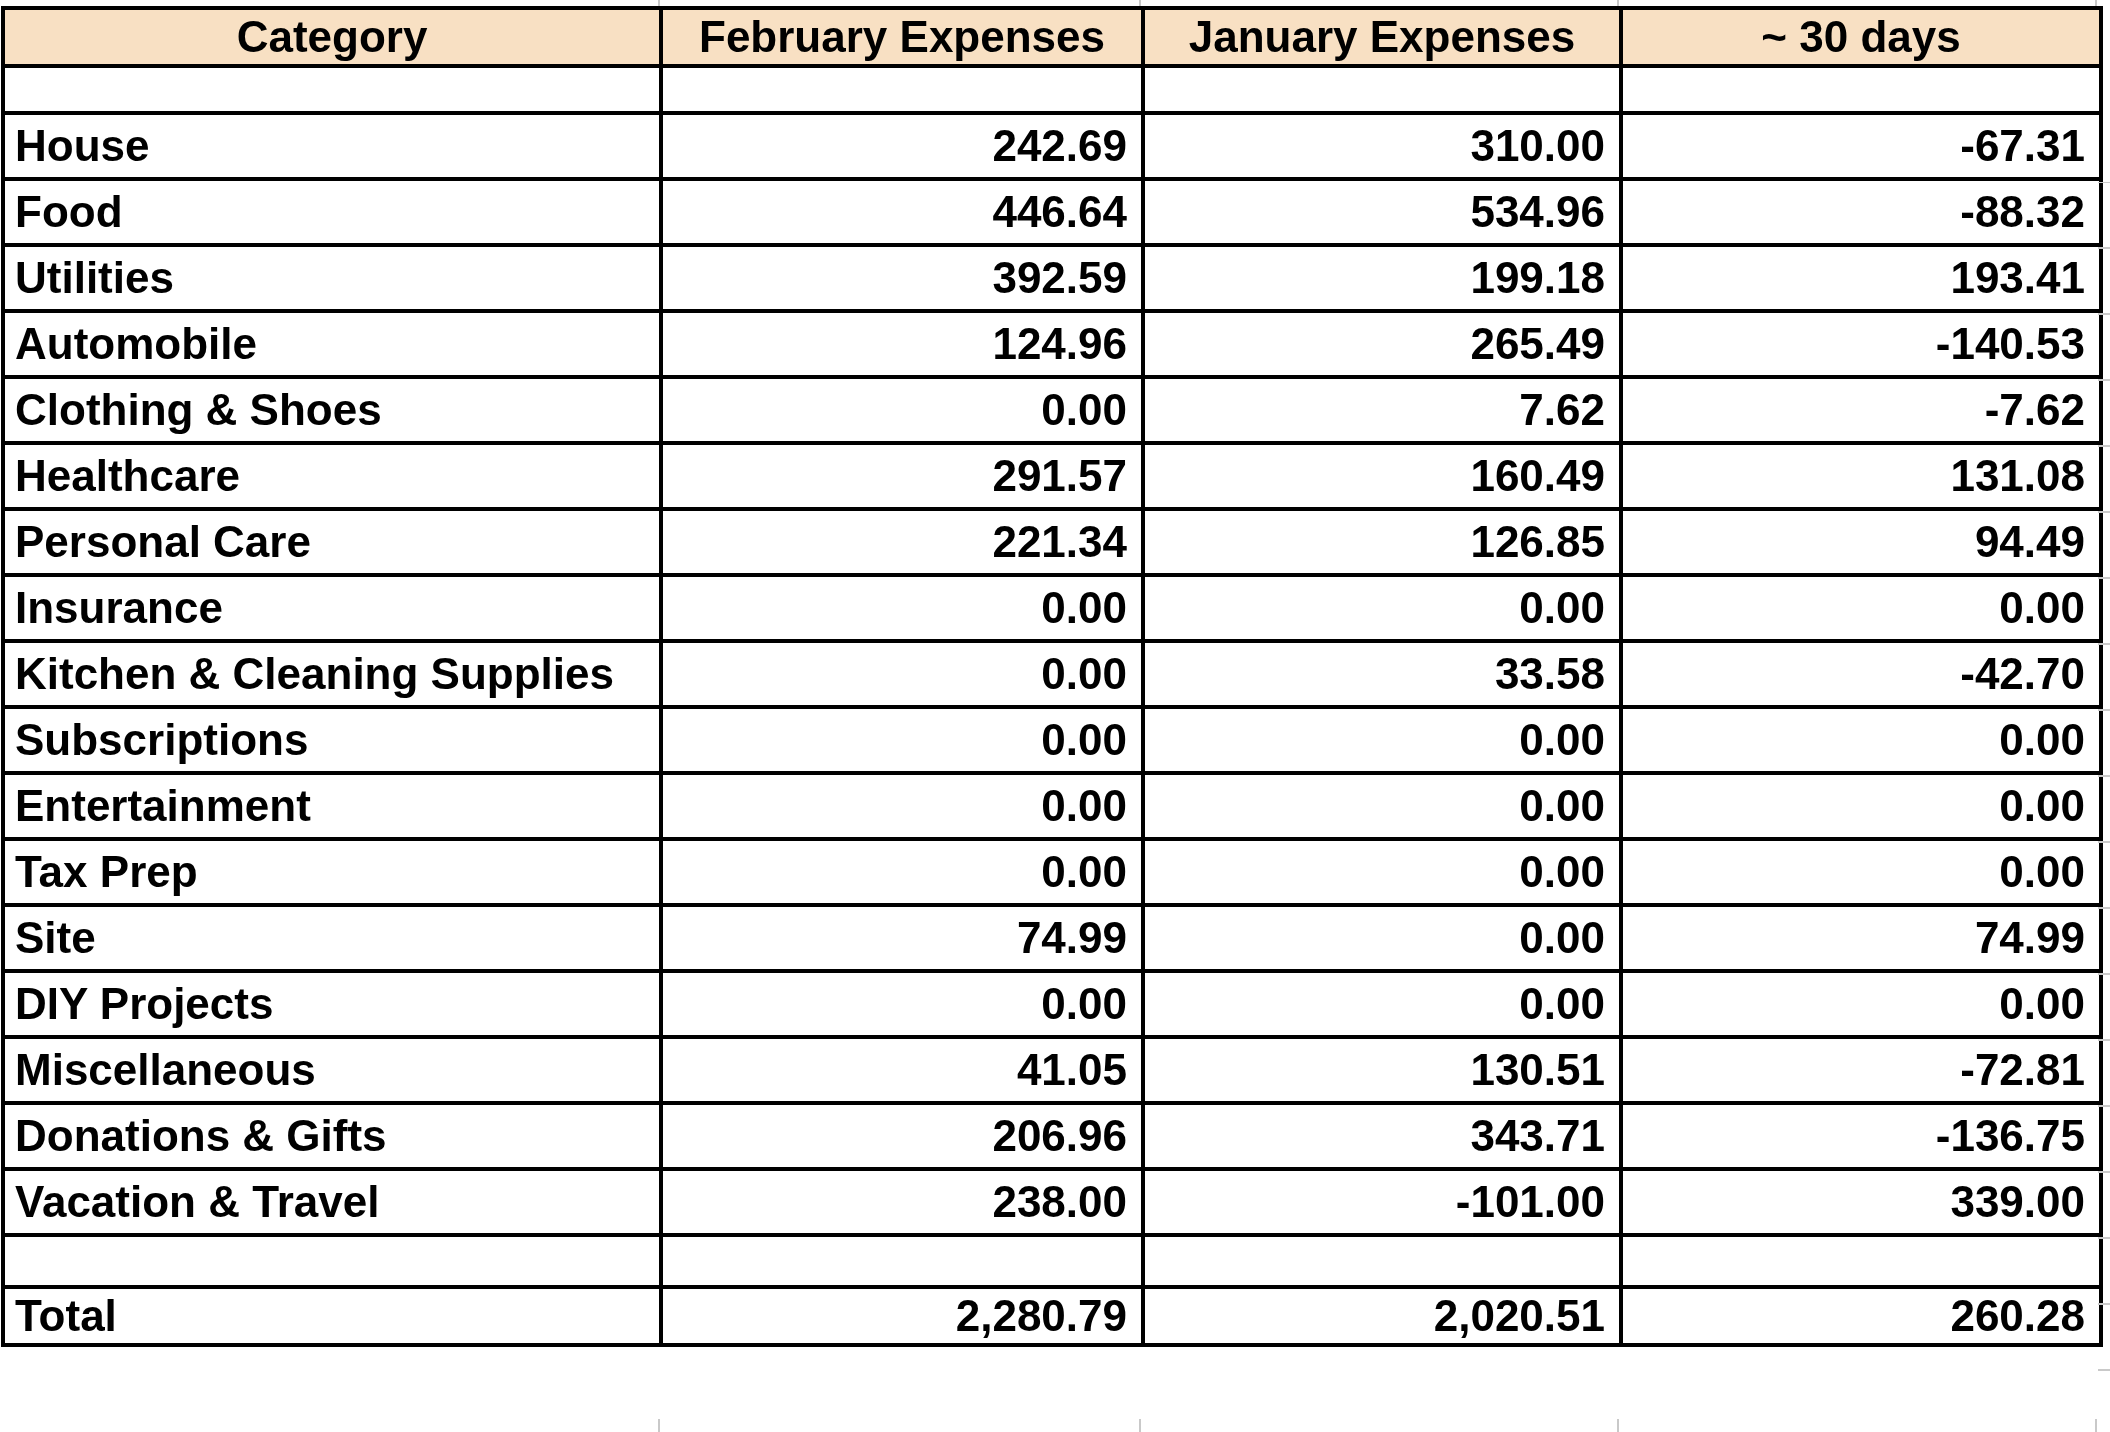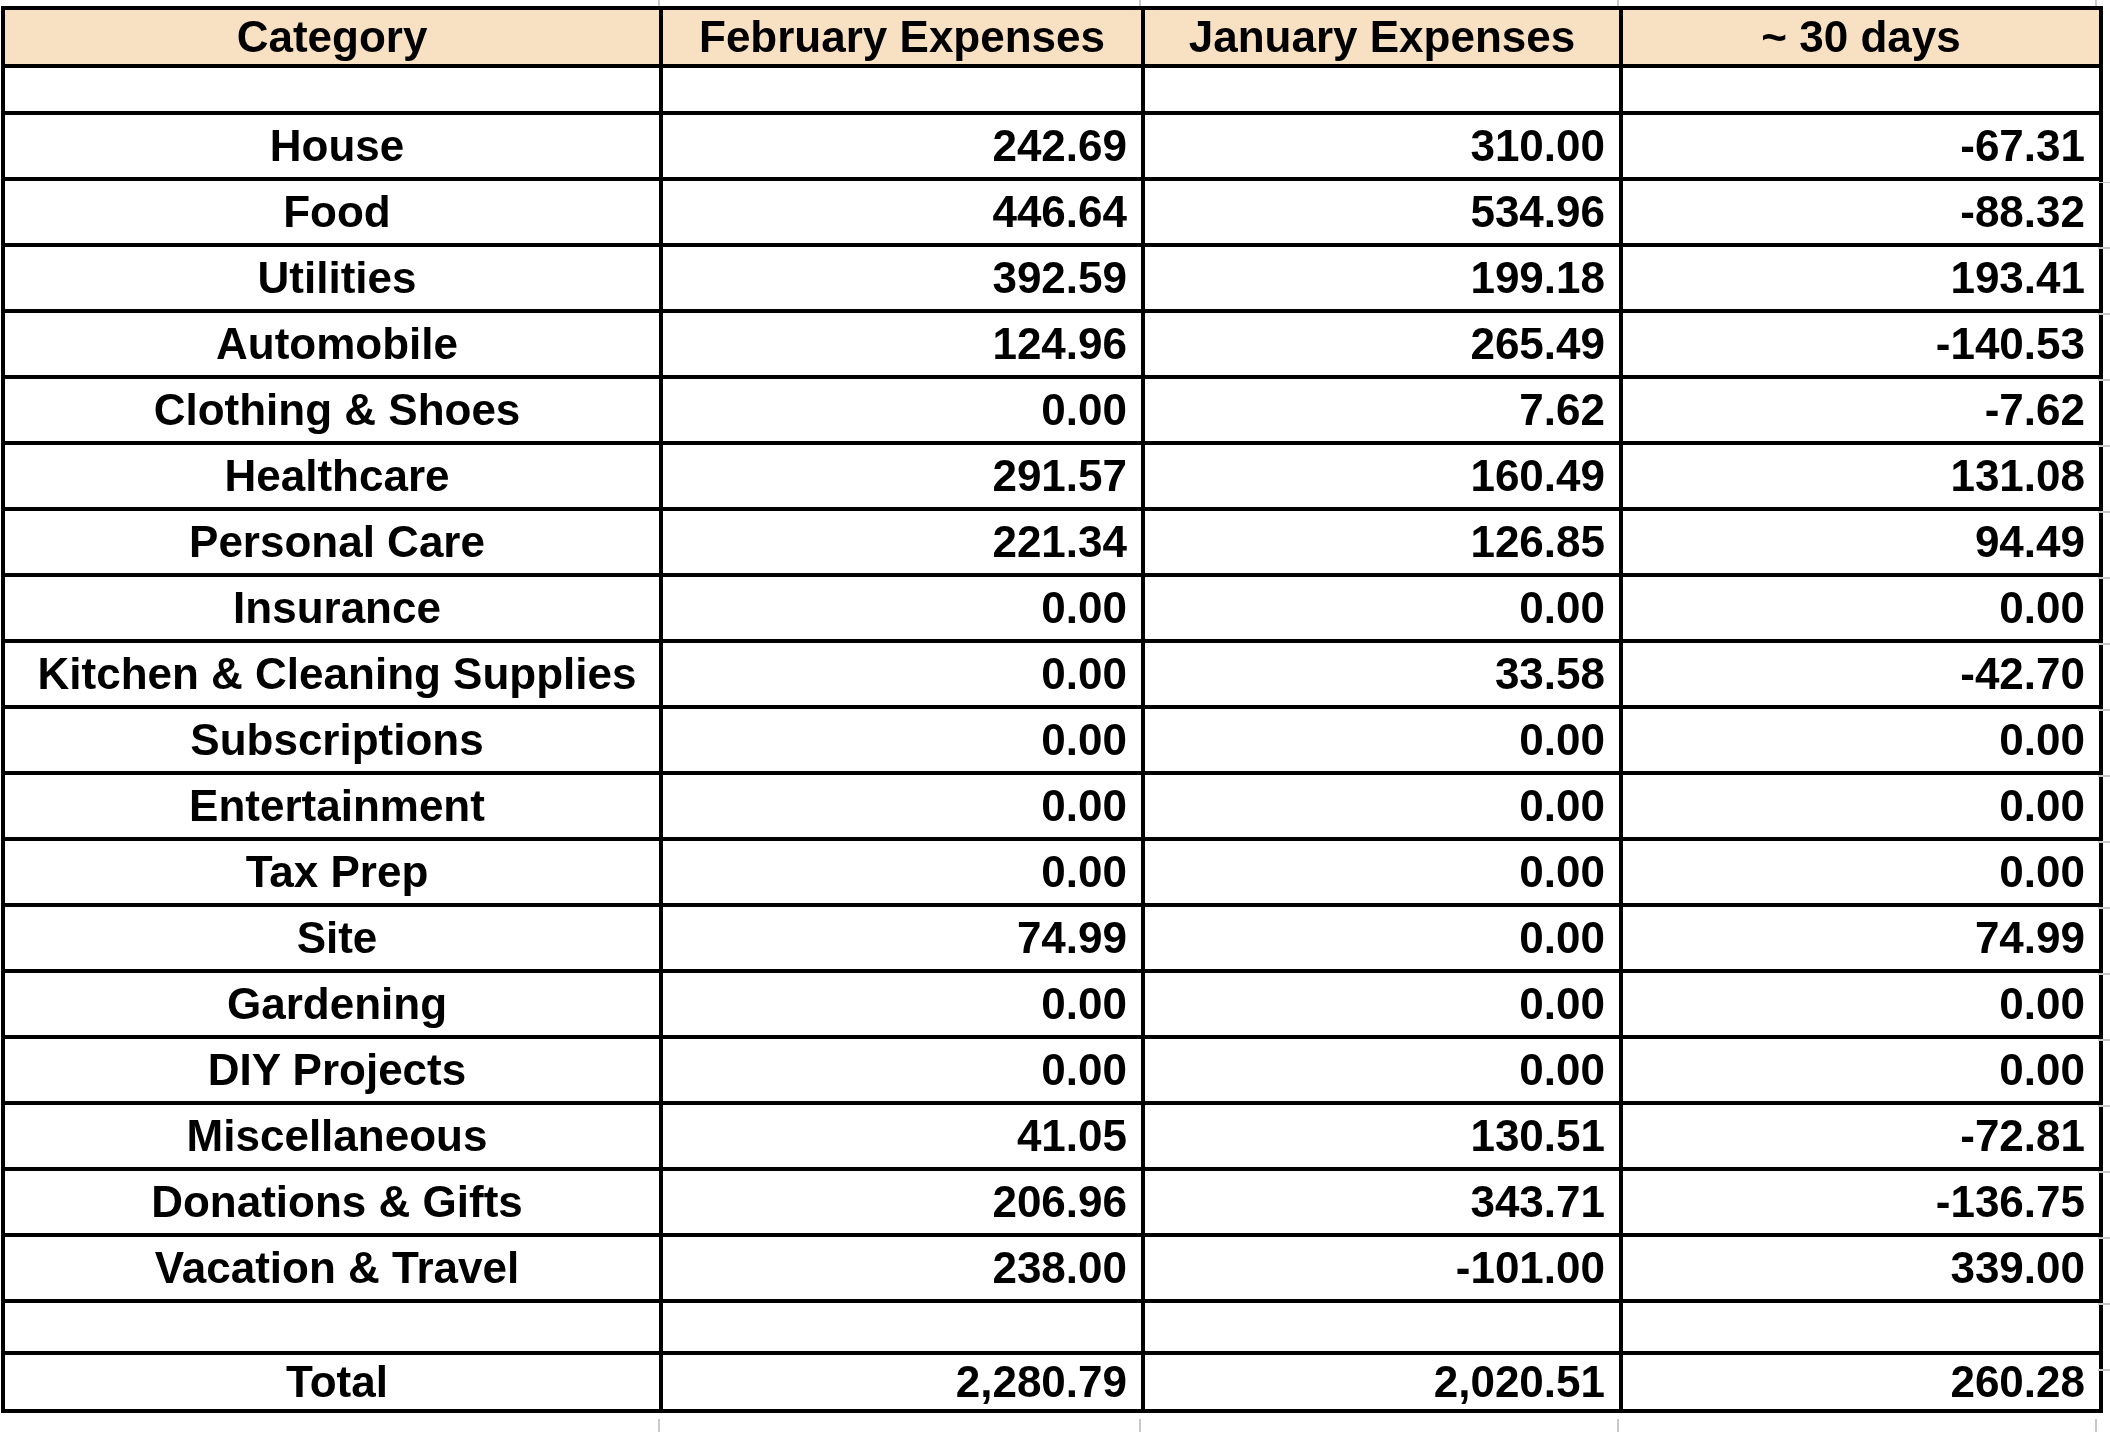--- a/index.html
+++ b/index.html
@@ -44,21 +44,21 @@
     background: #f8e0c3;
     text-align: center;
     height: 58px;
     padding: 0;
   }
   .expenses td { background: #ffffff; }
   .row-spacer-top td { height: 47px; }
   .row-data td { height: 66px; }
   .row-spacer-bottom td { height: 52px; }
   .row-total td { height: 58px; }
-  td.cat { text-align: center; padding-left: 10px; }
+  td.cat { text-align: left; padding-left: 10px; }
   td.num { text-align: right; padding-right: 14px; }
 </style>
 </head>
 <body>
 
 <div class="sheet">
 
   <div class="gridline-strip-top">
     <div class="gridline-v" style="left:658px"></div>
     <div class="gridline-v" style="left:1139px"></div>
@@ -161,26 +161,20 @@
       <td class="num">0.00</td>
       <td class="num">0.00</td>
     </tr>
     <tr class="row-data">
       <td class="cat">Site</td>
       <td class="num">74.99</td>
       <td class="num">0.00</td>
       <td class="num">74.99</td>
     </tr>
     <tr class="row-data">
-      <td class="cat">Gardening</td>
-      <td class="num">0.00</td>
-      <td class="num">0.00</td>
-      <td class="num">0.00</td>
-    </tr>
-    <tr class="row-data">
       <td class="cat">DIY Projects</td>
       <td class="num">0.00</td>
       <td class="num">0.00</td>
       <td class="num">0.00</td>
     </tr>
     <tr class="row-data">
       <td class="cat">Miscellaneous</td>
       <td class="num">41.05</td>
       <td class="num">130.51</td>
       <td class="num">-72.81</td>

